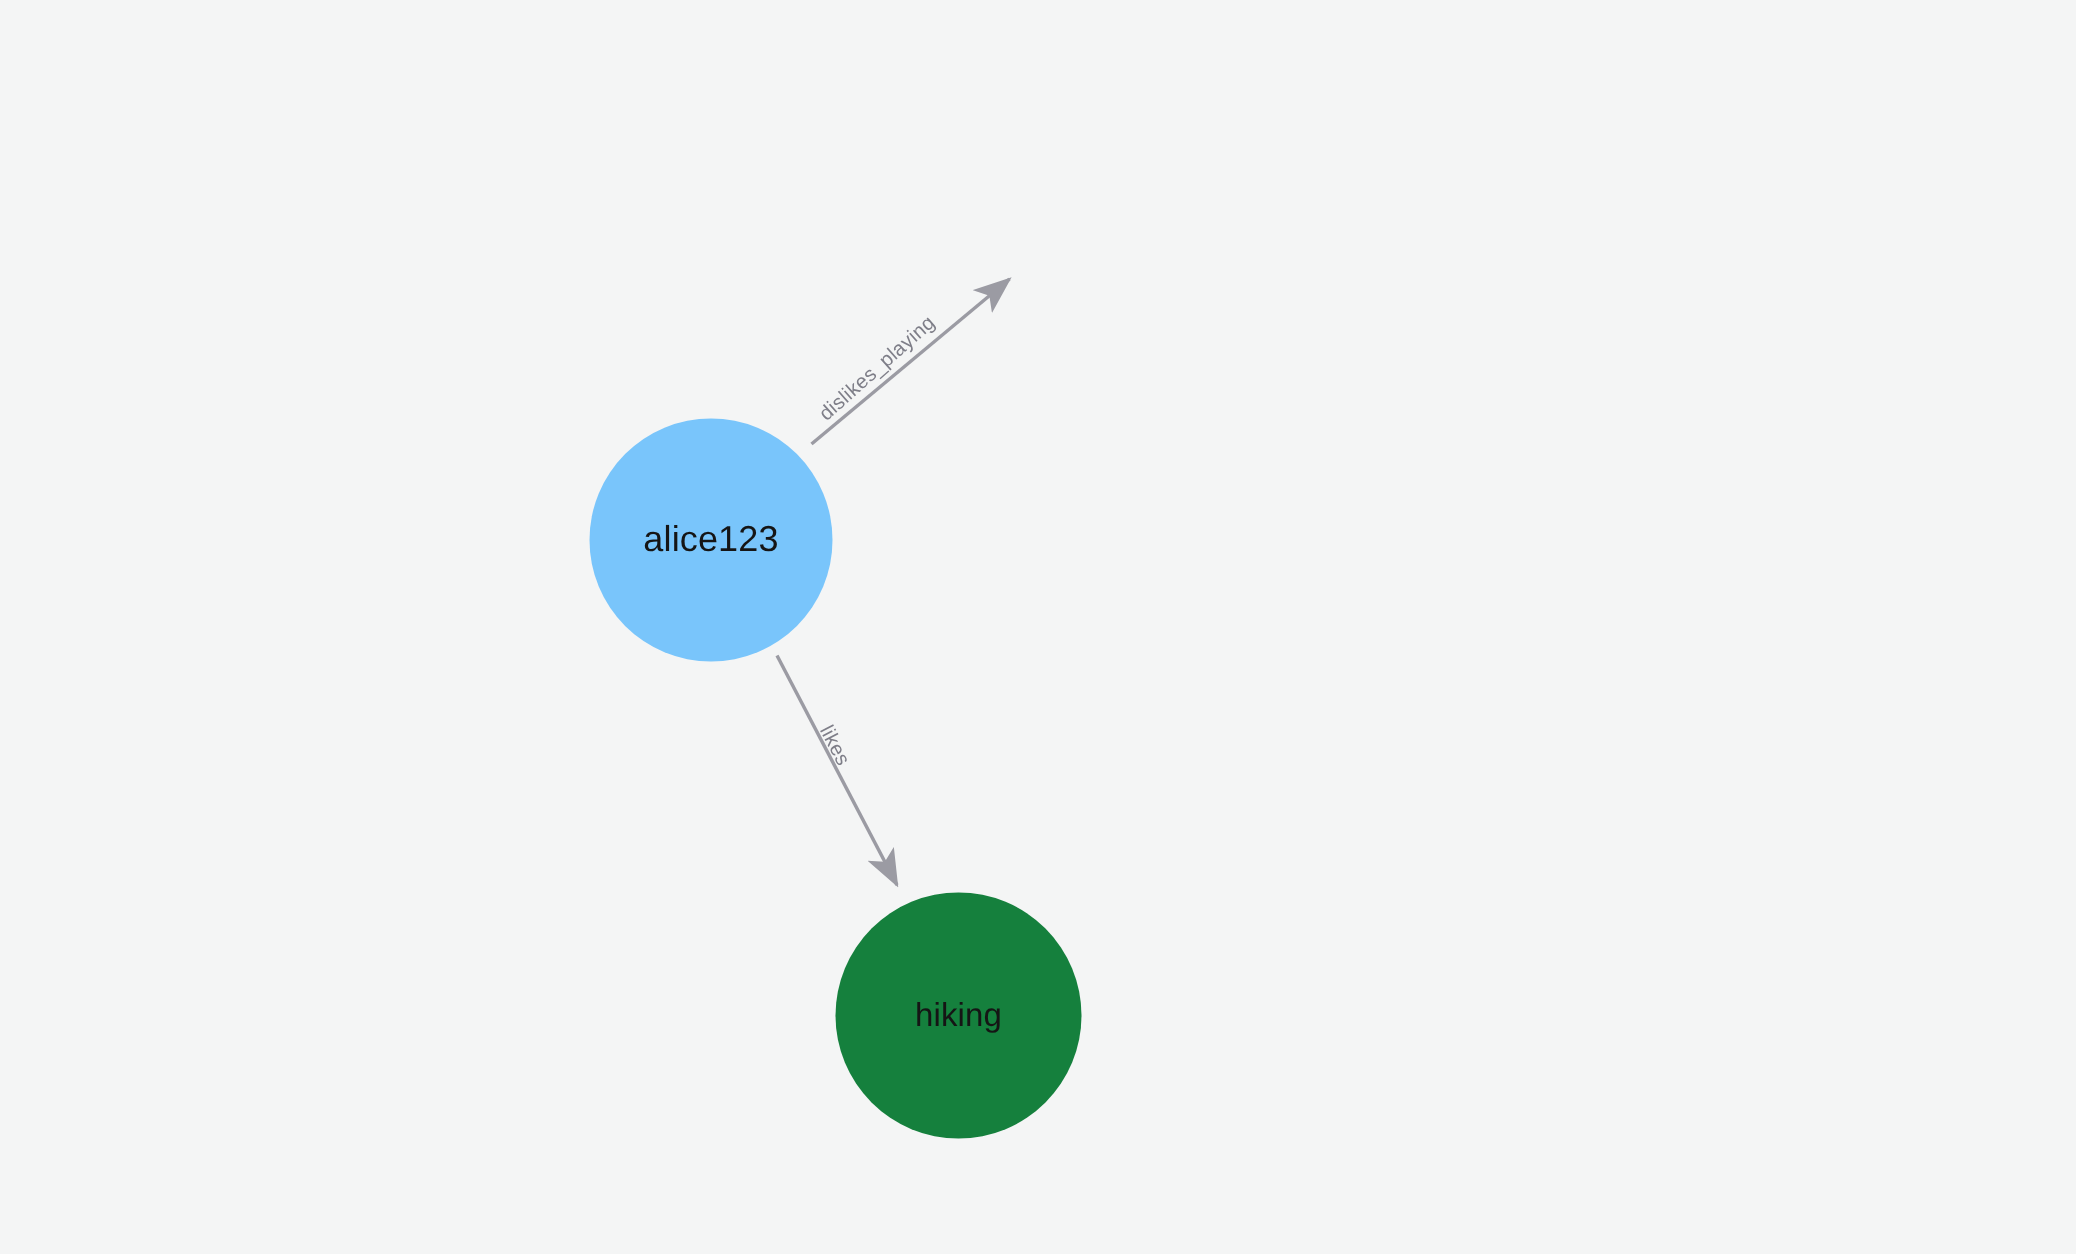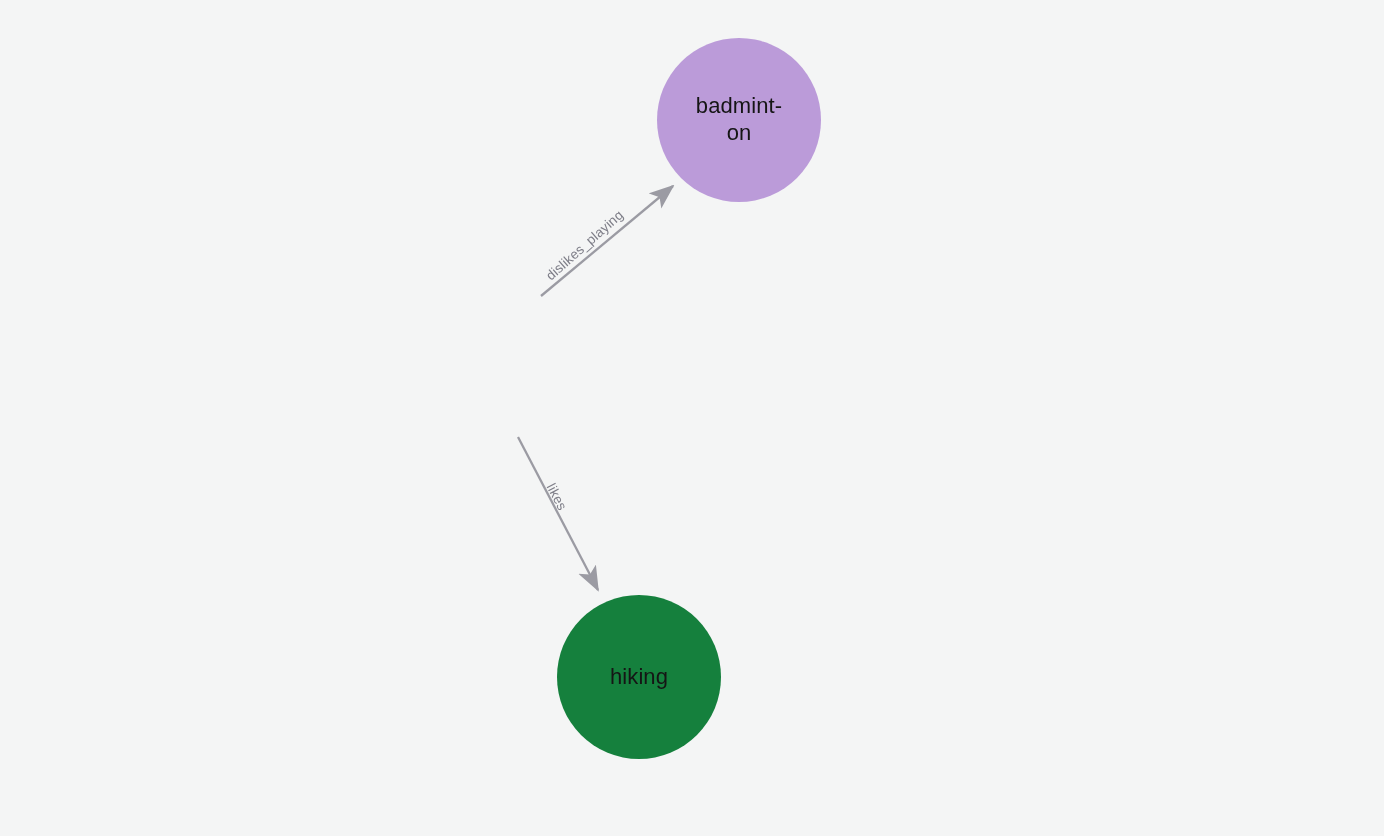--- a/index.html
+++ b/index.html
@@ -82,23 +82,22 @@
 
     <line x1="541" y1="296" x2="673" y2="186" stroke="#9b9ba3" stroke-width="2.3" marker-end="url(#arrowhead)"></line>
 
     <line x1="518" y1="437" x2="598" y2="590" stroke="#9b9ba3" stroke-width="2.3" marker-end="url(#arrowhead)"></line>
   </svg>
 
   <div class="edge-label" style="left:543px; top:272px; transform: rotate(-41.5deg);">dislikes_playing</div>
 
   <div class="edge-label" style="left:557px; top:481px; transform: rotate(62.5deg);">likes</div>
 
+  <div class="graph-node node-person" style="left:393px; top:279px; width:162px; height:162px; background:#79c5fb;">
+    <span class="node-label">alice123</span>
+  </div>
 
-  <div class="graph-node node-interest" style="left:657px; top:38px; width:164px; height:164px; background:#bb9bd9;">
-    <span class="node-label">badmint-
-on</span>
-  </div>
 
   <div class="graph-node node-interest" style="left:557px; top:595px; width:164px; height:164px; background:#15803d;">
     <span class="node-label">hiking</span>
   </div>
 
 </div>
 
 </body></html>

